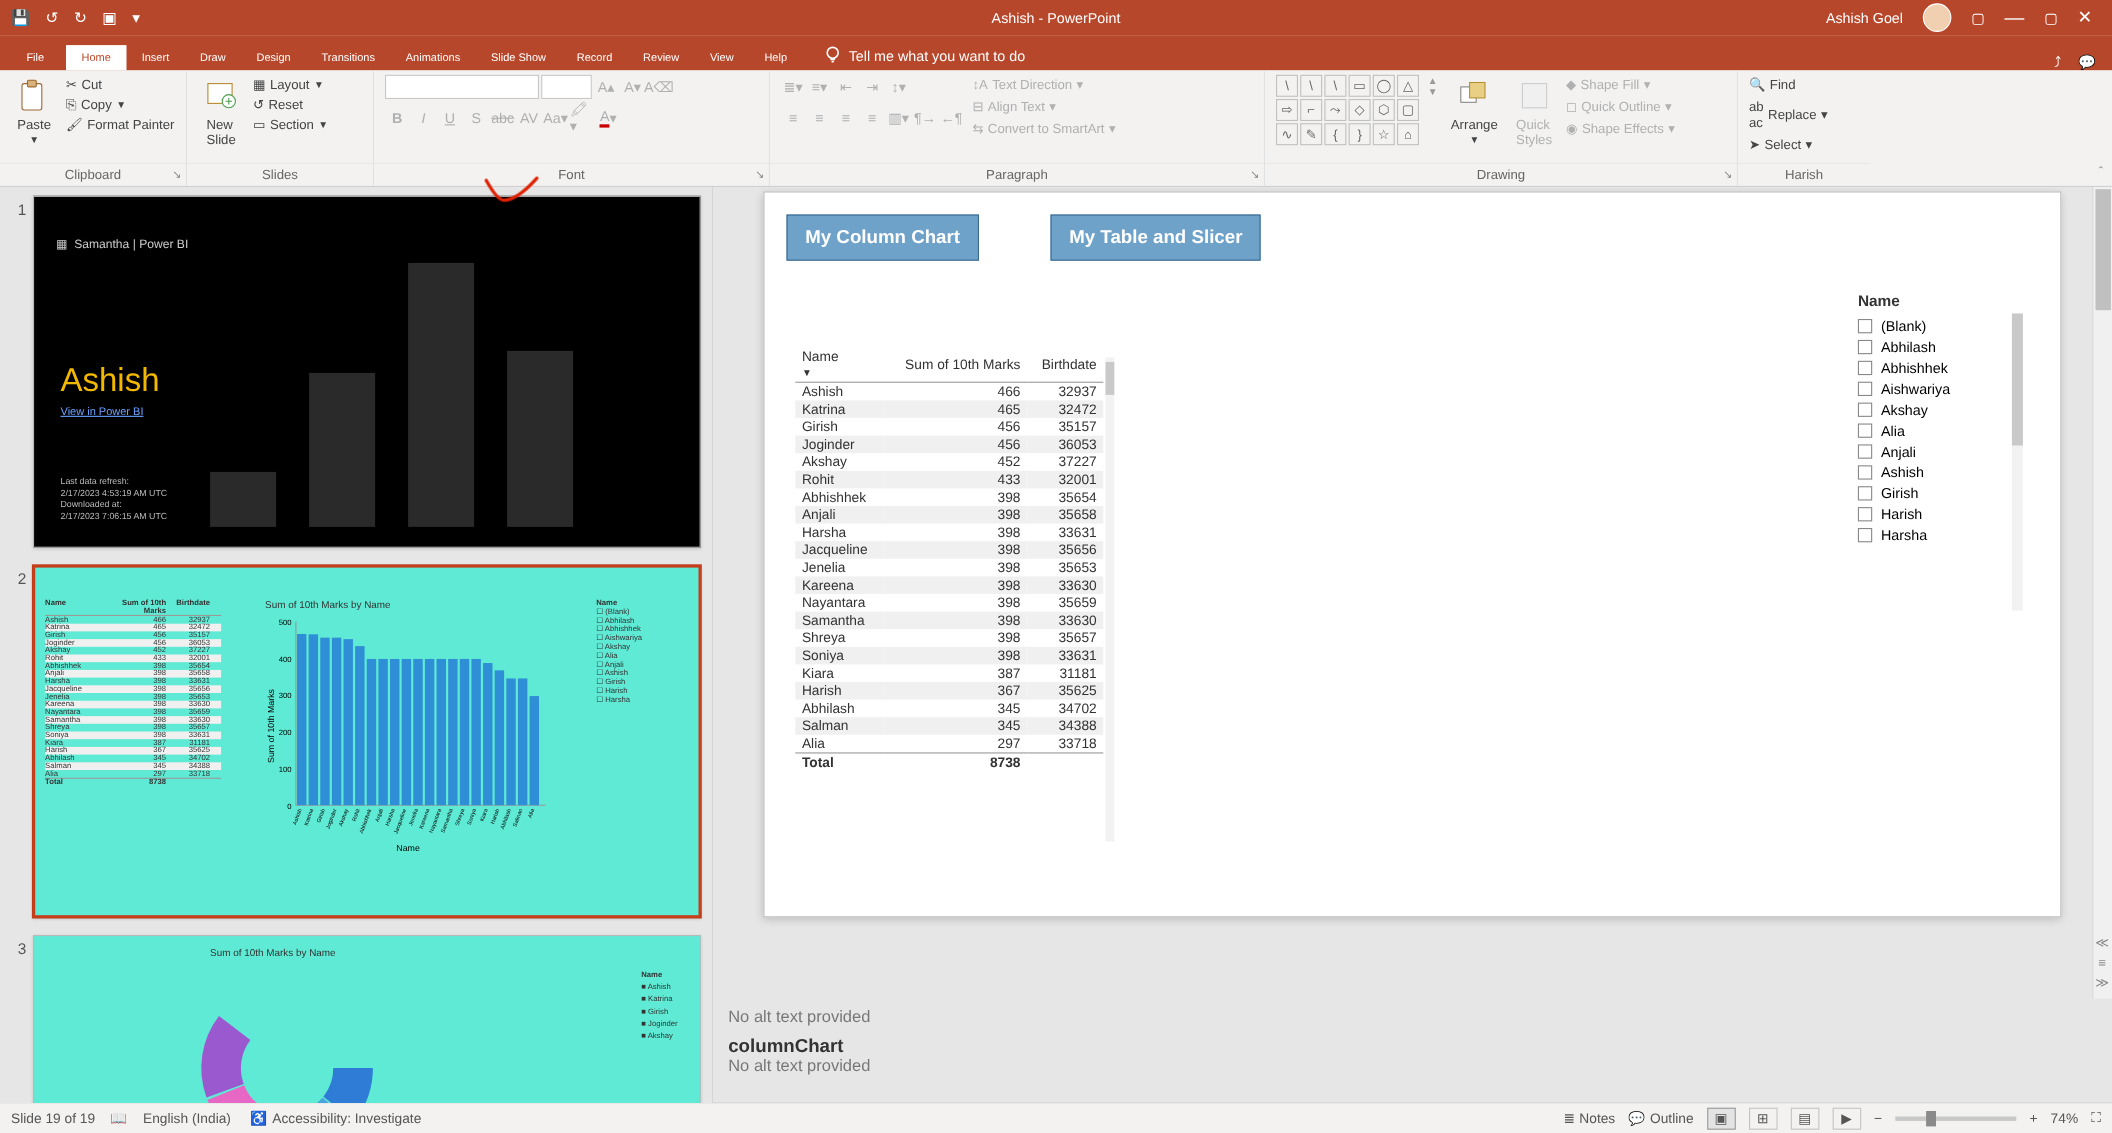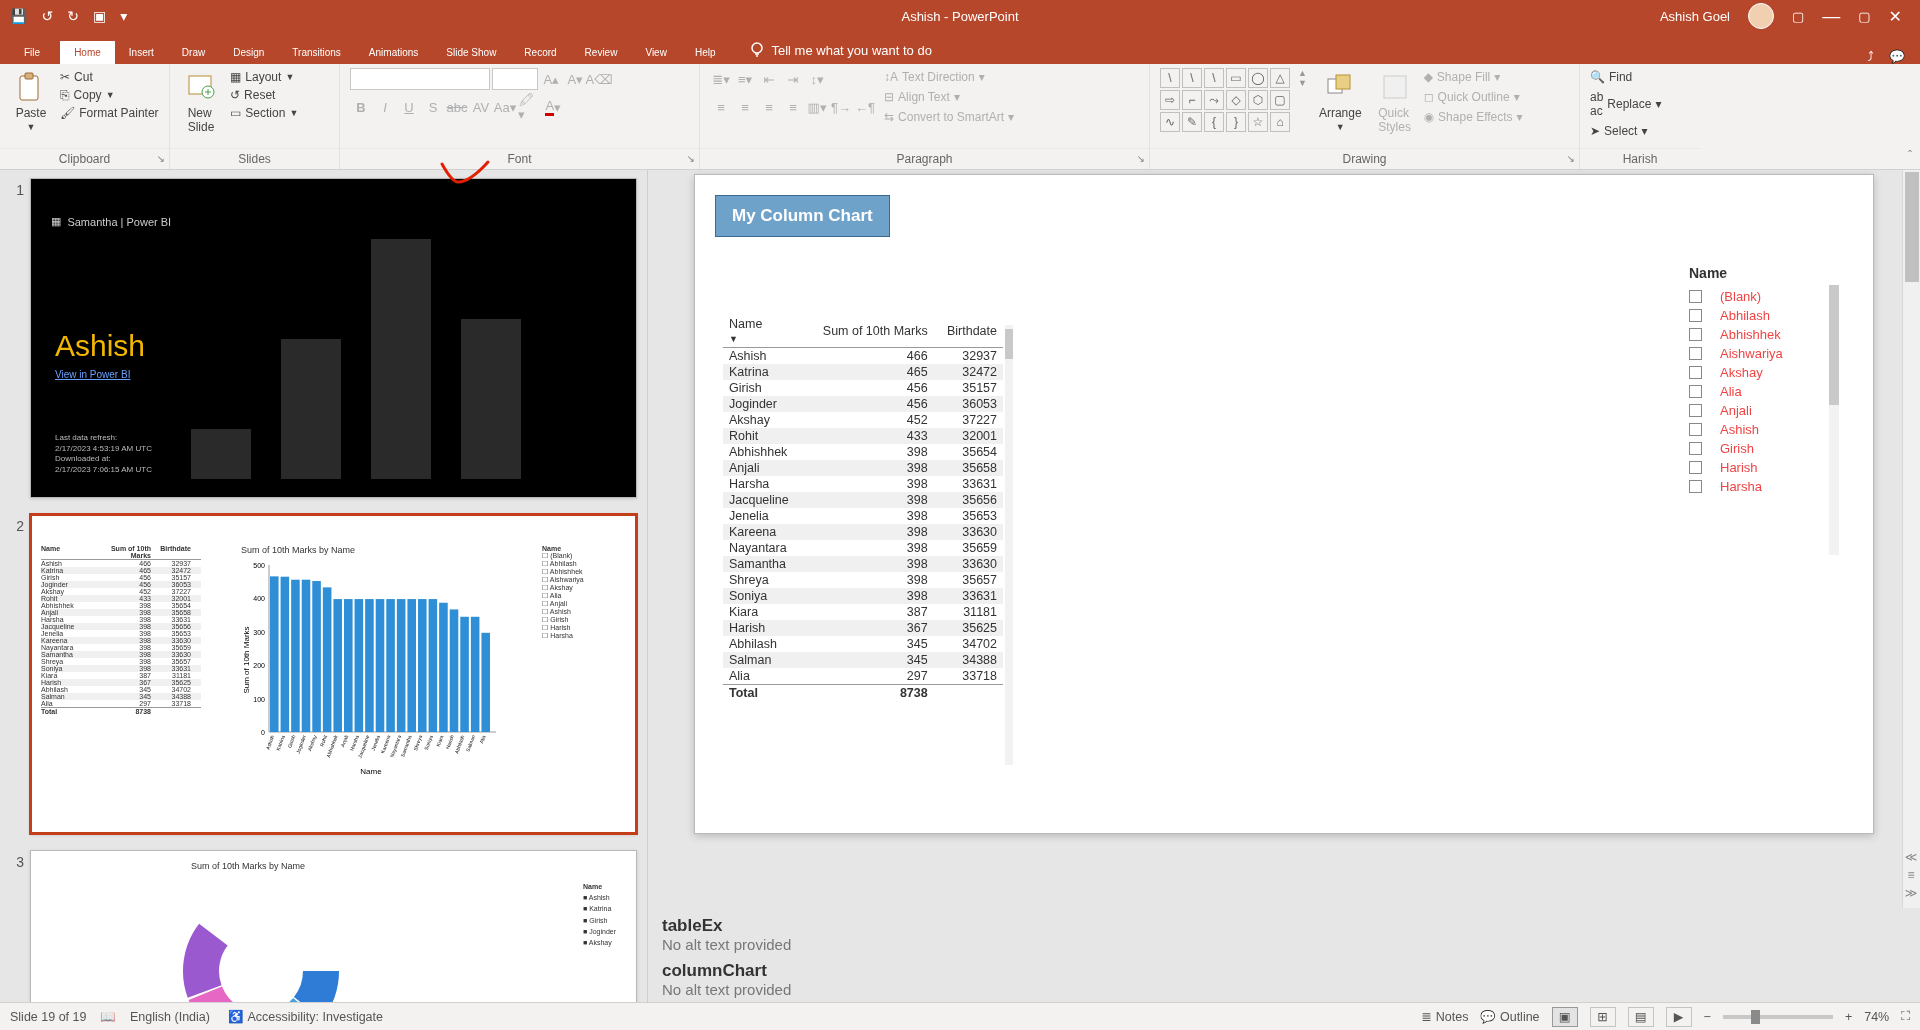--- a/index.html
+++ b/index.html
@@ -36,21 +36,21 @@
 .fontname { width:140px; height:22px; border:1px solid #c8c8c8; background:#fff; display:inline-flex; align-items:center; padding:0 4px; font-size:12px; color:#888; }
 .fontsize { width:46px; height:22px; border:1px solid #c8c8c8; background:#fff; display:inline-flex; align-items:center; padding:0 4px; font-size:12px; color:#888; }
 .collapse-ribbon { position:absolute; right:8px; bottom:6px; font-size:12px; color:#888; cursor:pointer; }
 .red-check { position:absolute; left:440px; top:96px; width:50px; height:22px; z-index:5; }
 
 
 .main { display:flex; height:calc(1030px - 32px - 32px - 106px - 28px); }
 .thumb-panel { width:648px; background:#e6e6e6; overflow-y:auto; border-right:1px solid #cfcfcf; }
 .thumb-row { display:flex; padding:8px 10px 8px 6px; }
 .thumb-num { width:24px; text-align:right; font-size:14px; color:#555; padding-top:4px; padding-right:6px; }
-.thumb { flex:1; background:#ffffff; border:1px solid #b9b9b9; box-shadow:0 1px 3px rgba(0,0,0,0.15); position:relative; overflow:hidden; }
+.thumb { flex:1; background:#5eead4; border:1px solid #b9b9b9; box-shadow:0 1px 3px rgba(0,0,0,0.15); position:relative; overflow:hidden; }
 .thumb.selected { outline:3px solid #c43e1c; outline-offset:-2px; }
 .thumb1 { height:320px; background:#000; }
 .thumb2 { height:320px; }
 .thumb3 { height:190px; }
 
 
 .canvas-wrap { flex:1; display:flex; flex-direction:column; background:#e6e6e6; }
 .canvas-scroll { flex:1; overflow:auto; position:relative; }
 .slide { margin:0 auto; width:1180px; height:660px; background:#fff; border:1px solid #b9b9b9; box-shadow:0 2px 8px rgba(0,0,0,0.2); margin-top:4px; position:relative; }
 .btn-card { position:absolute; background:#6fa2c9; color:#fff; border:1px solid #3a6a91; padding:10px 16px; font-size:17px; font-weight:600; }
@@ -63,21 +63,21 @@
 .pbi-table td { padding:1px 6px; font-size:12.5px; }
 .pbi-table td.r { text-align:right; }
 .pbi-table tr.odd td { background:#f0f0f0; }
 .pbi-table tr.total td { border-top:1px solid #999; font-weight:600; }
 .table-scroll { position:absolute; left:310px; top:150px; width:8px; height:440px; background:#f2f2f2; }
 .table-scroll .thumb-sb { width:100%; height:30px; background:#c9c9c9; margin-top:4px; }
 
 
 .slicer { position:absolute; right:34px; top:90px; width:150px; }
 .slicer-title { font-size:14px; font-weight:600; color:#333; margin-bottom:6px; }
-.slicer-item { display:flex; align-items:center; gap:18px; font-size:13px; color:#ef4444; padding:2px 0; cursor:pointer; }
+.slicer-item { display:flex; align-items:center; gap:8px; font-size:13px; color:#000000; padding:2px 0; cursor:pointer; }
 .chk { width:13px; height:13px; border:1px solid #888; background:#fff; }
 .slicer-sb { position:absolute; right:0; top:20px; width:10px; height:270px; background:#f2f2f2; }
 .slicer-sb .sbk { width:100%; height:120px; background:#c9c9c9; }
 
 
 .alt { height:94px; padding:8px 14px; color:#333; overflow:hidden; }
 .alt .tt { font-weight:700; font-size:17px; }
 .alt .sub { color:#777; font-size:15px; }
 
 
@@ -566,20 +566,21 @@
           <b>Name</b><br>■ Ashish<br>■ Katrina<br>■ Girish<br>■ Joginder<br>■ Akshay
         </div>
       </div>
     </div>
   </div>
 
   <div class="canvas-wrap">
     <div class="canvas-scroll">
       <div class="slide">
         <div class="btn-card" style="left:20px;top:20px;">My Column Chart</div>
+        <div class="btn-card" style="left:260px;top:20px;">My Table and Slicer</div>
 
         <div class="pbi-table">
           <table id="main-table">
               <tbody>
                 <tr>
                   <th class="">Name<br><span style="font-size:9px;">▼</span></th>
                   <th class="r">Sum of 10th Marks</th>
                   <th class="r">Birthdate</th>
                 </tr>
                 <tr class="">
@@ -757,21 +758,20 @@
         <div class="thumbv"></div>
         <div class="hsb-nav">
           <span>≪</span>
           <span>≡</span>
           <span>≫</span>
         </div>
       </div>
     </div>
 
     <div class="alt">
-      <div class="tt">tableEx</div>
       <div class="sub">No alt text provided</div>
       <div style="height:8px;"></div>
       <div class="tt">columnChart</div>
       <div class="sub">No alt text provided</div>
     </div>
   </div>
 </div>
 
 <div class="status">
   <span>Slide 19 of 19</span>

